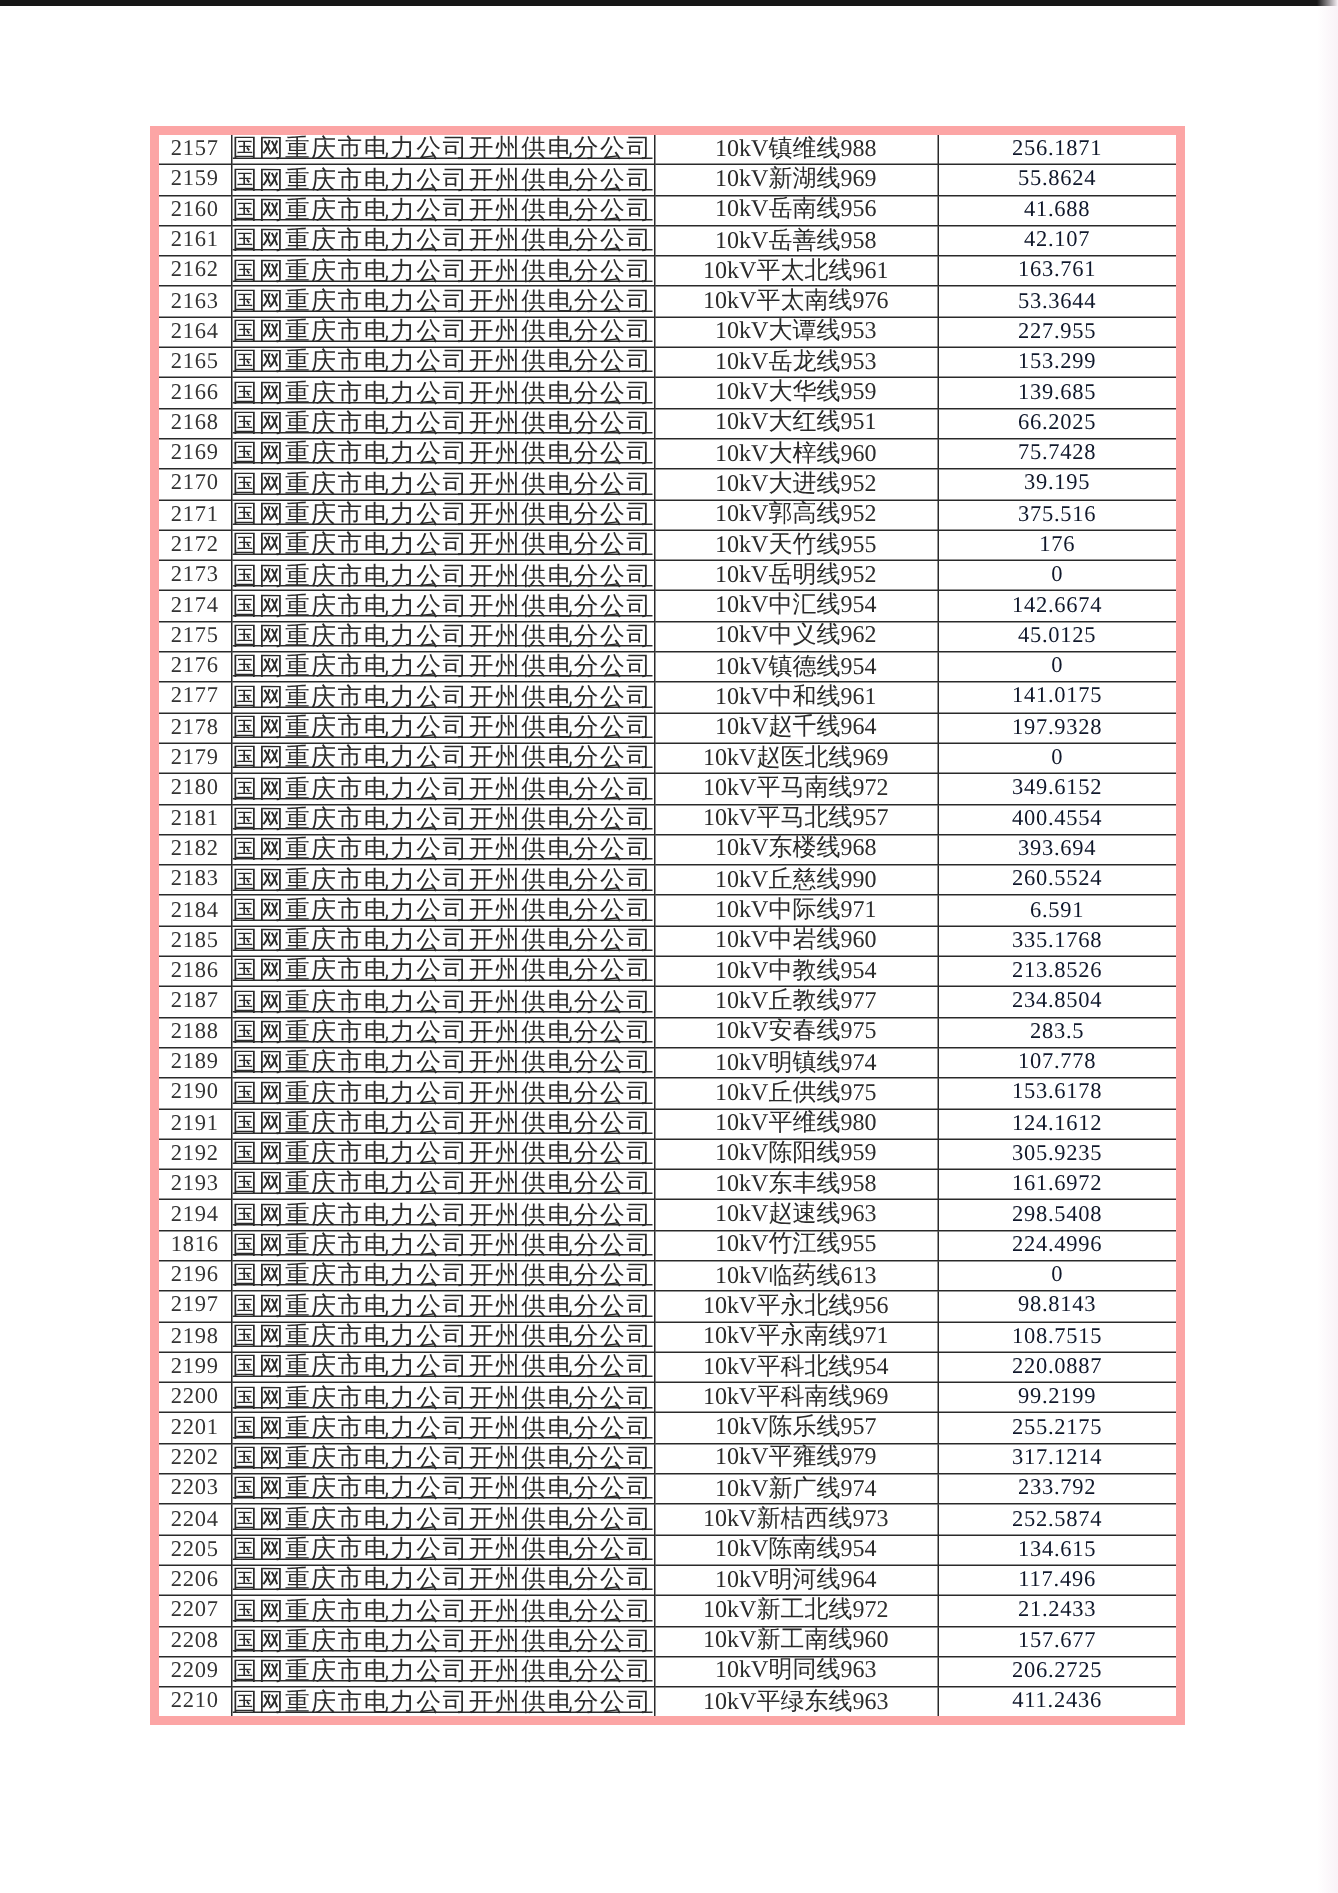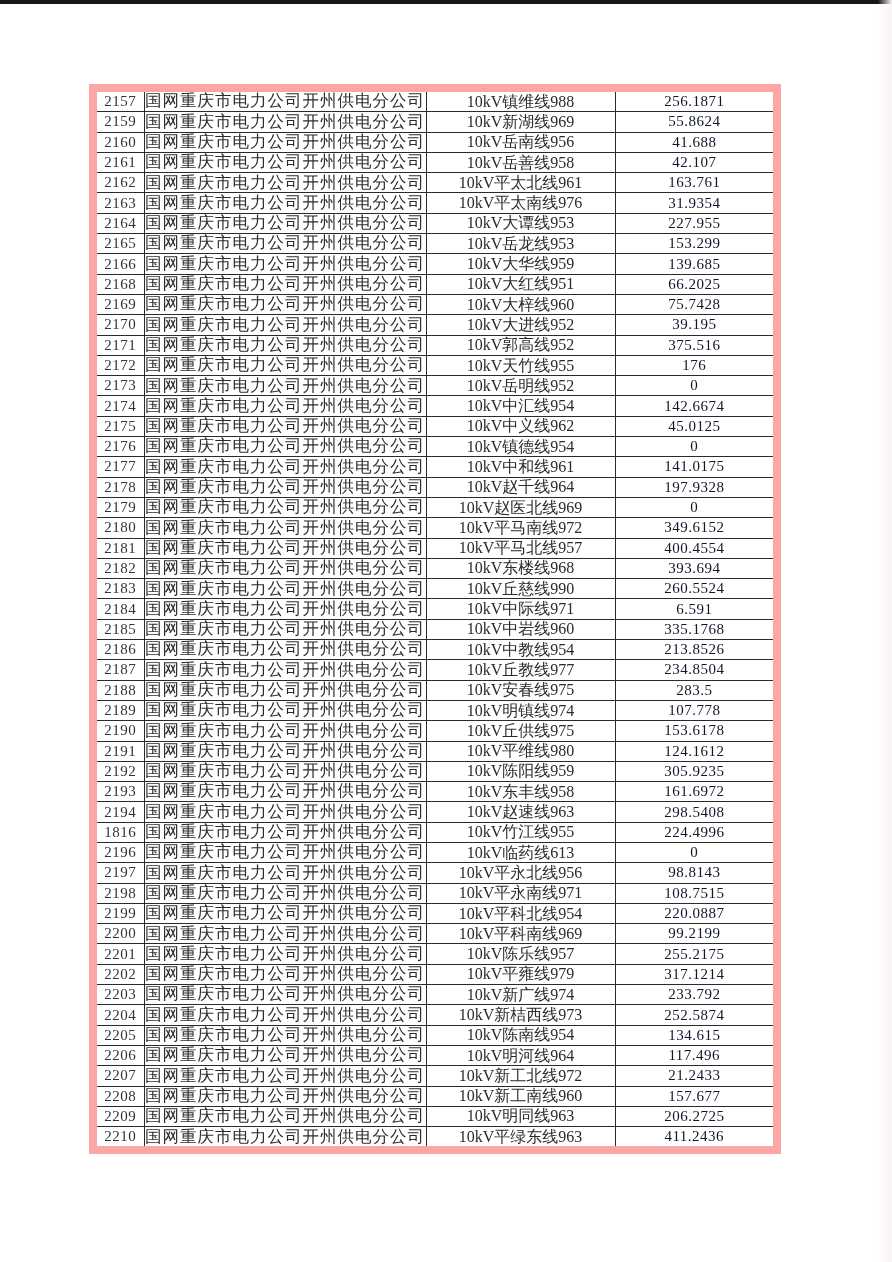--- a/index.html
+++ b/index.html
@@ -27,26 +27,26 @@
     position: absolute;
     top: 0;
     right: 0;
     width: 14px;
     height: 100%;
     background: linear-gradient(to right, rgba(255,255,255,0), #f9f2f7);
     pointer-events: none;
   }
   table.data-table {
     position: absolute;
-    left: 89px;
+    left: 100px;
     top: 84px;
     width: 684px;
     border-collapse: collapse;
     table-layout: fixed;
-    border: 8px solid #fca5a5;
+    border: 6px solid #fca5a5;
     padding-left: 36px;
   }
   table.data-table td {
     border: 1px solid #2a2a2a;
     height: 19.3px;
     padding: 0;
     text-align: center;
     vertical-align: middle;
     white-space: nowrap;
     overflow: hidden;
@@ -54,20 +54,21 @@
   }
   td.cell-no {
     font-size: 15px;
     letter-spacing: 0.5px;
     color: #333333;
   }
   td.cell-company {
     font-size: 16.5px;
     color: #2b2b2b;
     letter-spacing: 1px;
+    text-decoration: underline;
   }
   td.cell-line {
     font-size: 16px;
     color: #2b2b2b;
   }
   td.cell-value {
     font-size: 15px;
     letter-spacing: 0.5px;
     color: #0f172a;
   }
@@ -119,21 +120,21 @@
     <td class="cell-no">2162</td>
     <td class="cell-company">国网重庆市电力公司开州供电分公司</td>
     <td class="cell-line">10kV平太北线961</td>
     <td class="cell-value">163.761</td>
   </tr>
 
   <tr>
     <td class="cell-no">2163</td>
     <td class="cell-company">国网重庆市电力公司开州供电分公司</td>
     <td class="cell-line">10kV平太南线976</td>
-    <td class="cell-value">31.9354</td>
+    <td class="cell-value">53.3644</td>
   </tr>
 
   <tr>
     <td class="cell-no">2164</td>
     <td class="cell-company">国网重庆市电力公司开州供电分公司</td>
     <td class="cell-line">10kV大谭线953</td>
     <td class="cell-value">227.955</td>
   </tr>
 
   <tr>

